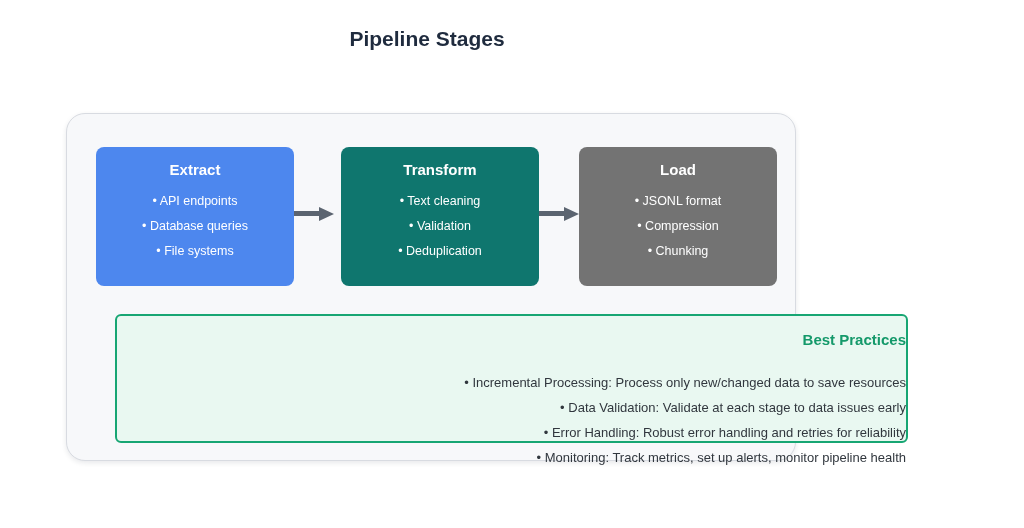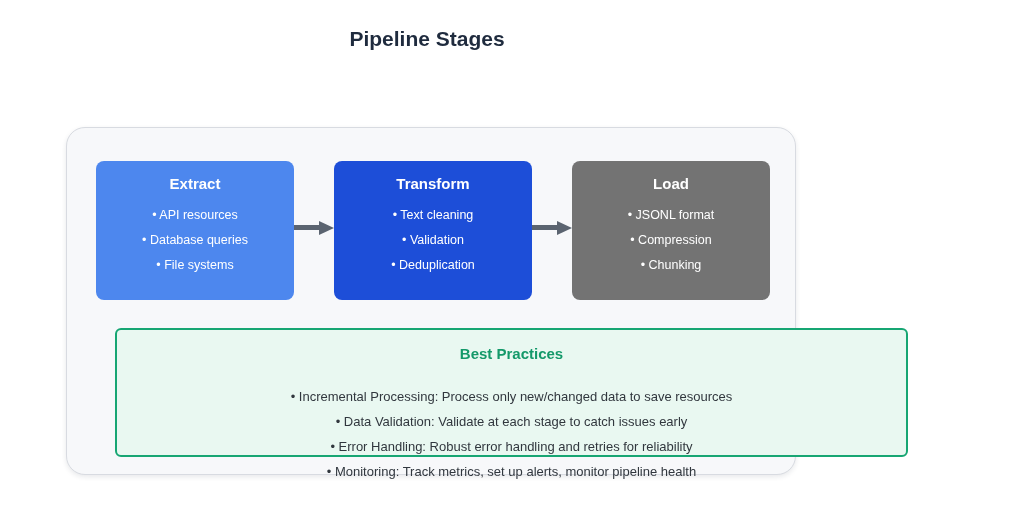--- a/index.html
+++ b/index.html
@@ -10,21 +10,21 @@
     font-family: "Liberation Sans", sans-serif;
     overflow: hidden;
   }
   .page-title {
     position: absolute; top: 27px; left: 0; width: 854px;
     text-align: center;
     font-size: 21px; font-weight: bold;
     color: #1f2b3e;
   }
   .panel {
-    position: absolute; left: 66px; top: 127px;
+    position: absolute; left: 66px; top: 113px;
     width: 730px; height: 348px;
     background: #f7f8fa;
     border: 1px solid #d8dbe1;
     border-radius: 19px;
     box-shadow: 0 2px 5px rgba(30,40,60,0.10);
   }
   .stages-row {
     position: absolute; left: 29px; top: 33px;
     display: flex; align-items: center;
   }
@@ -56,21 +56,21 @@
     border-top: 7.5px solid transparent;
     border-bottom: 7.5px solid transparent;
     border-left: 15px solid var(--arrow-color, #5b6470);
   }
   .best {
     position: absolute; left: 48px; top: 200px;
     width: 793px; height: 129px;
     background: #e9f8f1;
     border: 2px solid var(--accent-green, #17a673);
     border-radius: 6px;
-    text-align: center;
+    text-align: right;
     overflow: visible;
   }
   .best-title {
     padding-top: 14px;
     font-size: 15px; font-weight: bold; line-height: 19px;
     color: var(--accent-green-dark, #14996a);
   }
   .best-items { margin-top: 21px; }
   .best-item {
     font-size: 13px; line-height: 25px;
@@ -81,30 +81,30 @@
 </head>
 <body>
 
 <h1 class="page-title">Pipeline Stages</h1>
 
 <div class="panel">
   <div class="stages-row" id="stages-row">
       <div class="stage" style="background: rgb(77, 135, 238);">
         <div class="stage-title">Extract</div>
         <div class="stage-items">
-          <div class="stage-item">• API resources</div>
+          <div class="stage-item">• API endpoints</div>
           <div class="stage-item">• Database queries</div>
           <div class="stage-item">• File systems</div>
         </div>
       </div>
       <div class="arrow">
         <div class="arrow-shaft"></div>
         <div class="arrow-head"></div>
       </div>
-      <div class="stage" style="background: #1d4ed8;">
+      <div class="stage" style="background: #0f766e; margin-left: 7px;">
         <div class="stage-title">Transform</div>
         <div class="stage-items">
           <div class="stage-item">• Text cleaning</div>
           <div class="stage-item">• Validation</div>
           <div class="stage-item">• Deduplication</div>
         </div>
       </div>
       <div class="arrow">
         <div class="arrow-shaft"></div>
         <div class="arrow-head"></div>
@@ -116,18 +116,18 @@
           <div class="stage-item">• Compression</div>
           <div class="stage-item">• Chunking</div>
         </div>
       </div>
     </div>
 
   <div class="best">
     <div class="best-title">Best Practices</div>
     <div class="best-items" id="bp-items">
         <div class="best-item">• Incremental Processing: Process only new/changed data to save resources</div>
-        <div class="best-item">• Data Validation: Validate at each stage to catch issues early</div>
+        <div class="best-item">• Data Validation: Validate at each stage to data issues early</div>
         <div class="best-item">• Error Handling: Robust error handling and retries for reliability</div>
         <div class="best-item">• Monitoring: Track metrics, set up alerts, monitor pipeline health</div>
       </div>
   </div>
 </div>
 
 </body></html>

